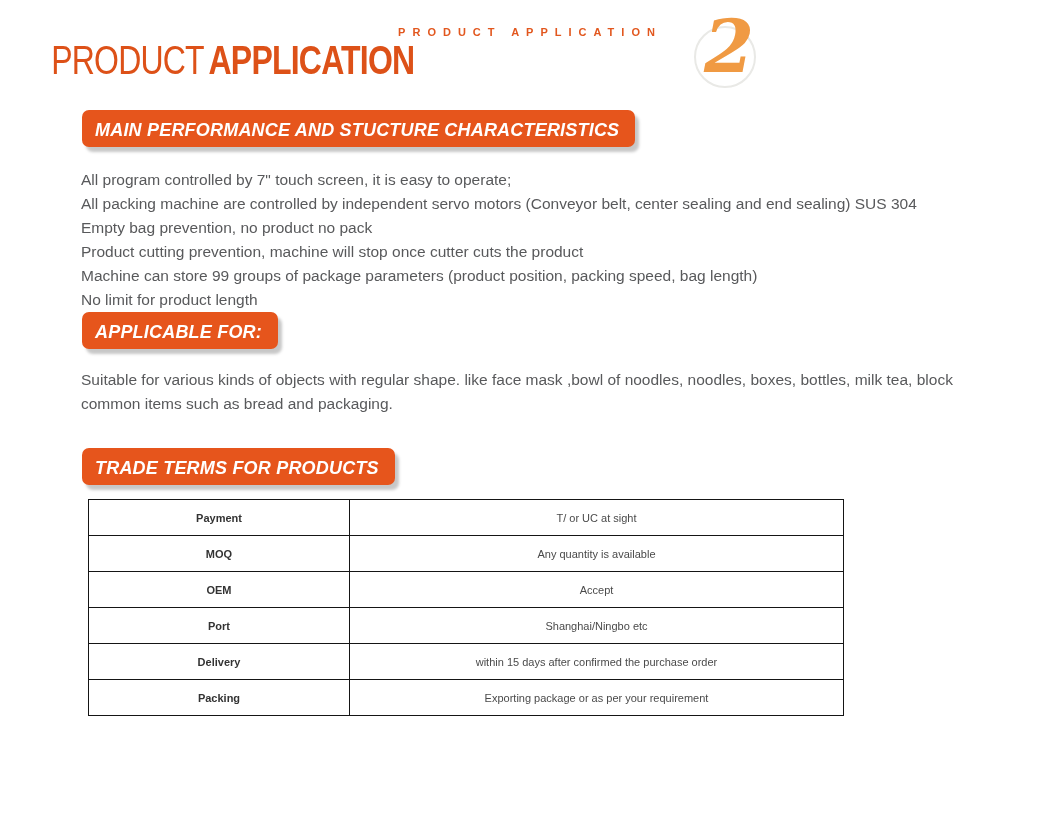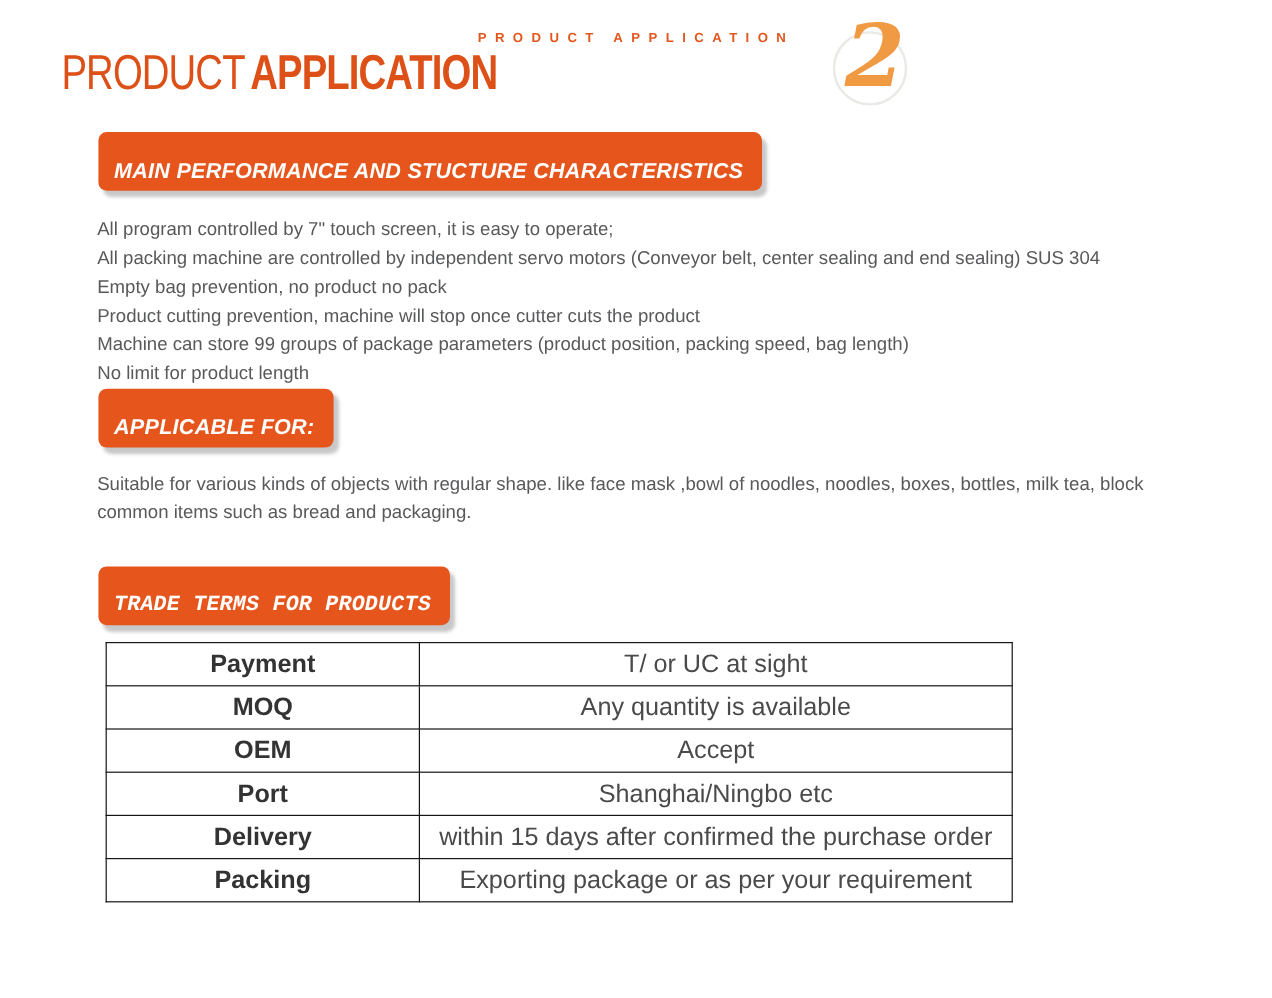--- a/index.html
+++ b/index.html
@@ -32,37 +32,37 @@
   }
 
   
   .content{padding-left:82px;}
   .banner-row{line-height:0;}
   .banner{
     display:inline-block;
     background:#e6551c;color:#ffffff;
     font-weight:700;font-style:italic;
     font-size:18px;line-height:33px;letter-spacing:0.2px;
-    padding:16px 16px 0 13px;border-radius:7px;
+    padding:4px 16px 0 13px;border-radius:7px;
     box-shadow:4px 5px 3px rgba(0,0,0,0.22);
   }
   .b1{margin-top:5px;}
   .b2{}
-  .b3{margin-top:32px;font-family:Liberation Mono, monospace;}
+  .b3{margin-top:32px;}
   .bodytext{margin:21px 0 0 -1px;color:#58595b;font-size:15.5px;line-height:24px;}
   .bodytext.second{margin-top:19px;}
   .tline{white-space:nowrap;}
 
   
   table.trade{
     border-collapse:collapse;margin:14px 0 0 6px;table-layout:fixed;
   }
   table.trade td{
     border:1px solid #151515;height:35px;
-    font-size:21px;text-align:center;vertical-align:middle;
+    font-size:11px;text-align:center;vertical-align:middle;
     padding:0 6px;
   }
   td.cell-label{width:248px;font-weight:700;color:#333333;}
   td.cell-value{width:481px;color:#4a4a4a;}
 </style>
 </head>
 <body>
 
 <div class="page">
 

